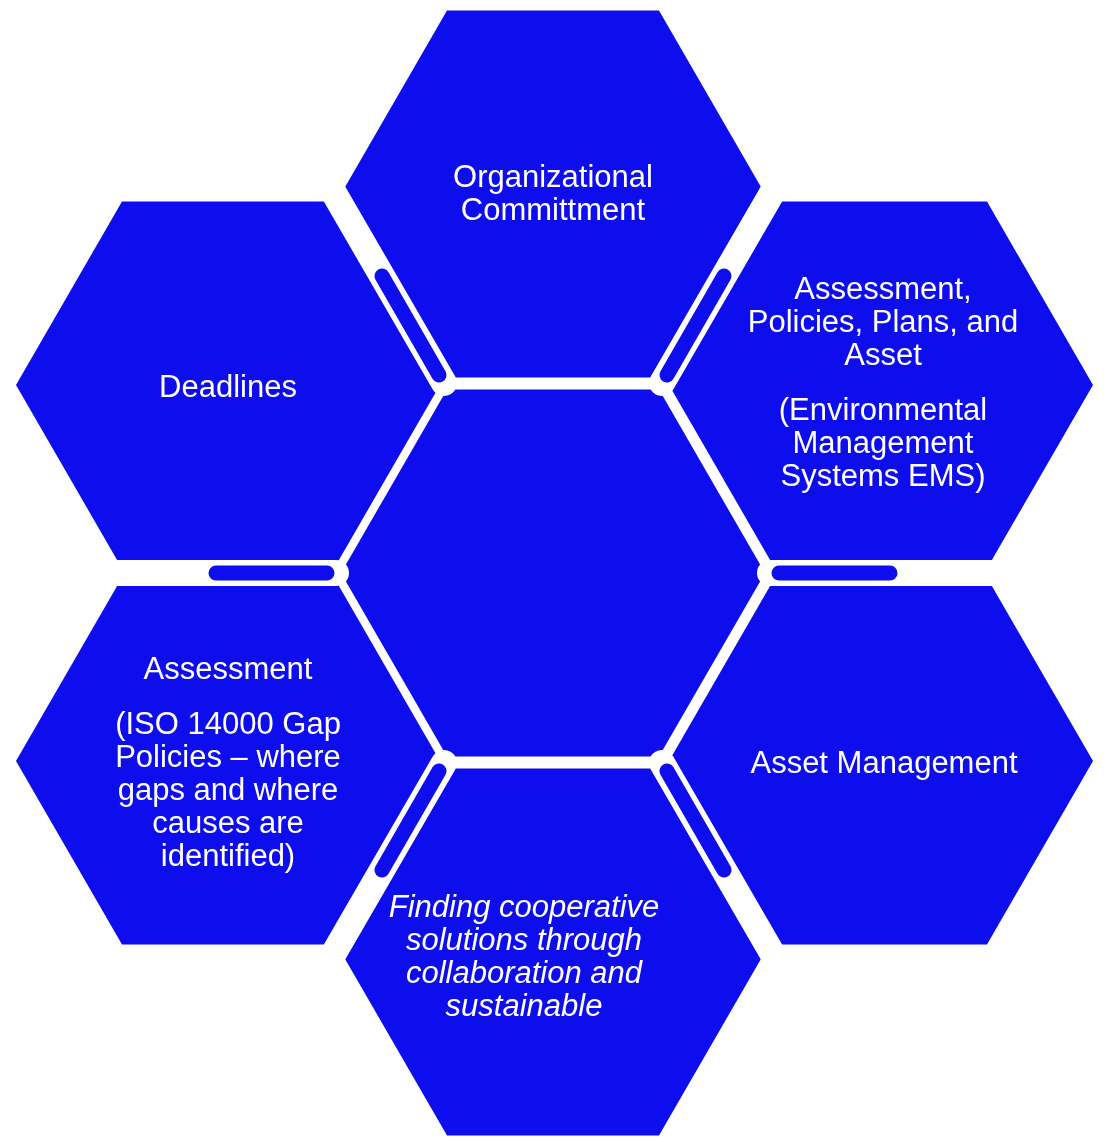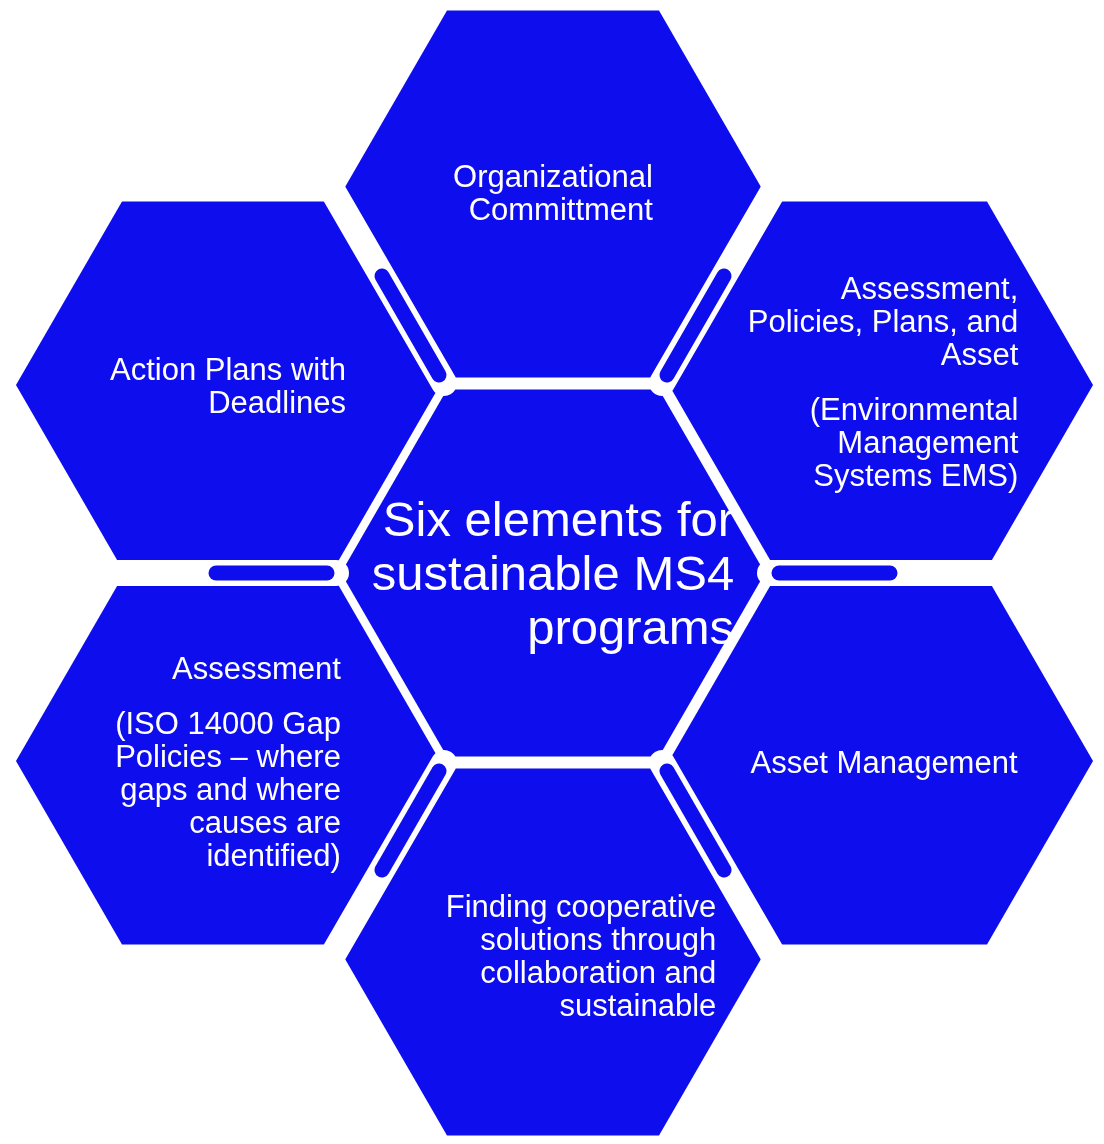--- a/index.html
+++ b/index.html
@@ -33,21 +33,21 @@
   }
   .spoke-bar {
     stroke: var(--hexagon-fill, #0d0dee);
     stroke-width: 15;
     stroke-linecap: round;
     fill: none;
   }
   .hex-label {
     position: absolute;
     transform: translate(-50%, -50%);
-    text-align: right;
+    text-align: center;
     color: var(--label-text, #ffffff);
     font-size: 31px;
     line-height: 33px;
     white-space: nowrap;
   }
   .hex-label.big {
     font-size: 49px;
     line-height: 54px;
   }
   .para2 {
@@ -97,47 +97,41 @@
       <div>Asset</div>
     </div>
     <div class="para2">
       <div>(Environmental</div>
       <div>Management</div>
       <div>Systems EMS)</div>
     </div>
   </div>
 
   <div class="hex-label" style="left:228px; top:386px;">
-    <div>Action Plans with</div>
     <div>Deadlines</div>
   </div>
 
-  <div class="hex-label big" style="left:553px; top:573px;">
-    <div>Six elements for</div>
-    <div>sustainable MS4</div>
-    <div>programs</div>
-  </div>
 
   <div class="hex-label" style="left:228px; top:762px;">
     <div>
       <div>Assessment</div>
     </div>
     <div class="para2">
       <div>(ISO 14000 Gap</div>
       <div>Policies – where</div>
       <div>gaps and where</div>
       <div>causes are</div>
       <div>identified)</div>
     </div>
   </div>
 
   <div class="hex-label" style="left:884px; top:762px;">
     <div>Asset Management</div>
   </div>
 
-  <div class="hex-label" style="left:581px; top:956px;">
+  <div class="hex-label" style="left:524px; top:956px;font-style:italic;">
     <div>Finding cooperative</div>
     <div>solutions through</div>
     <div>collaboration and</div>
     <div>sustainable</div>
   </div>
 
 </div>
 
 </body></html>

